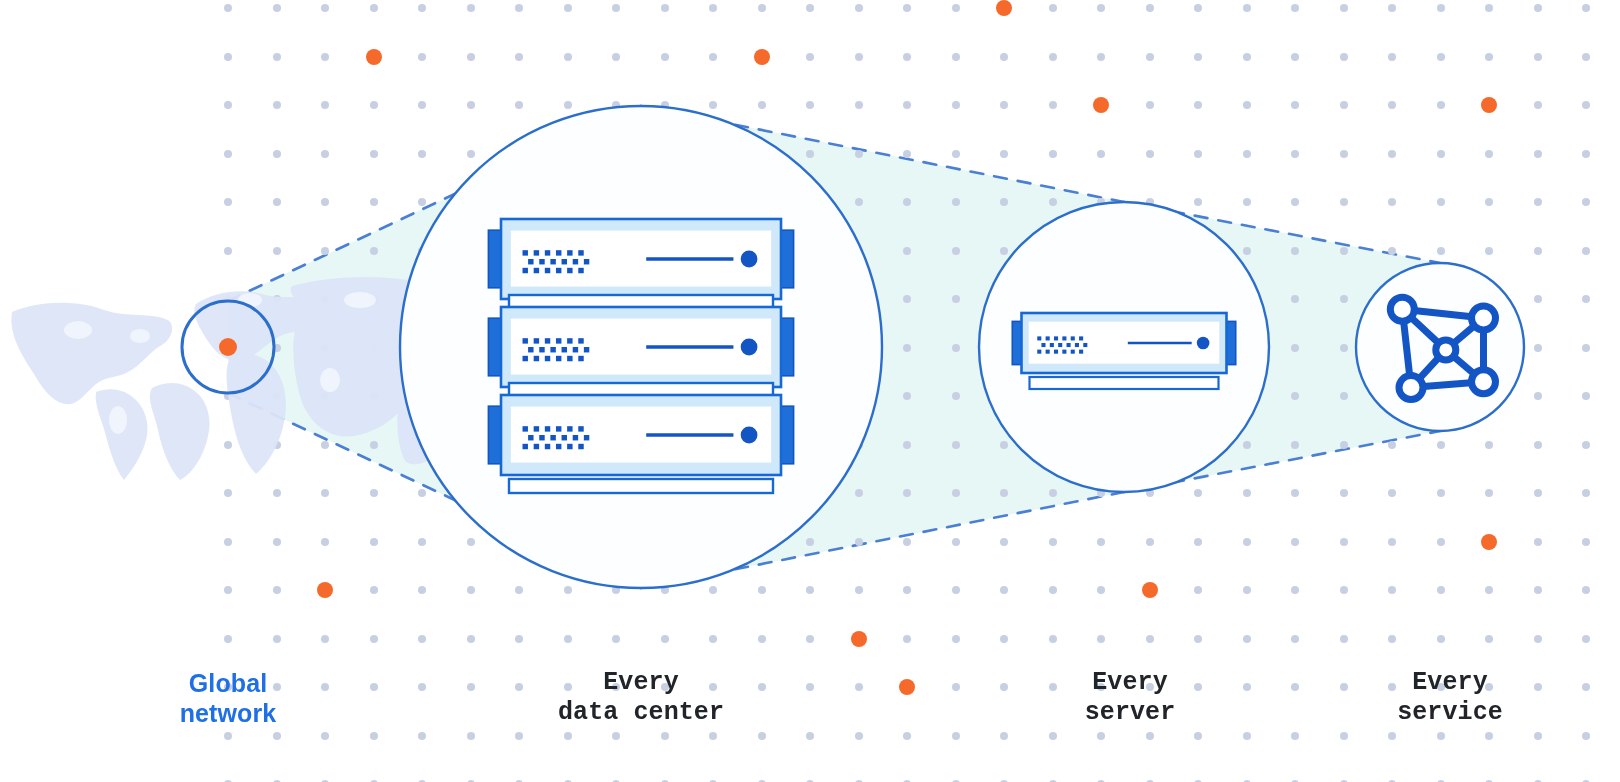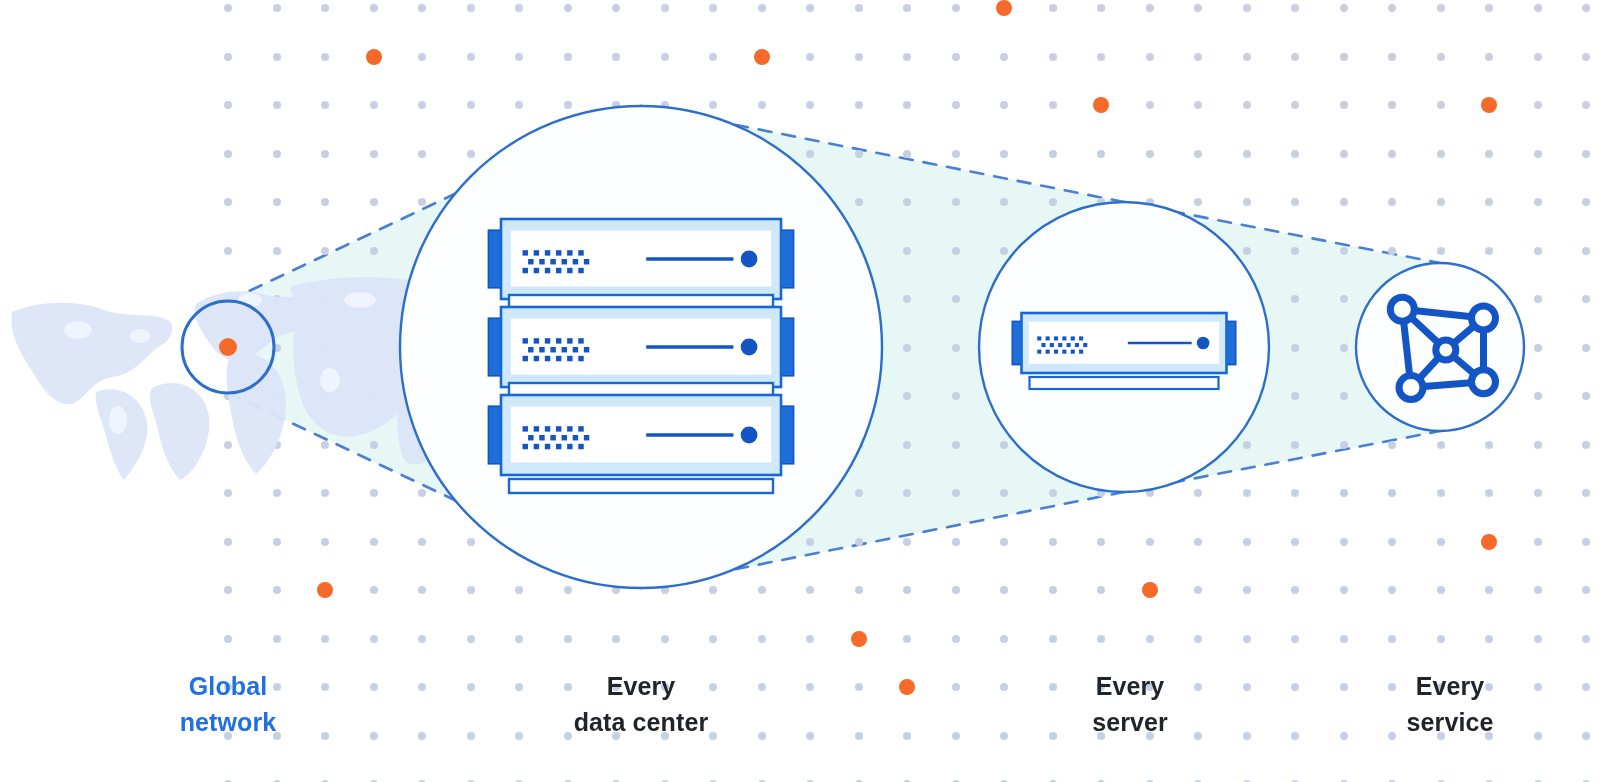--- a/index.html
+++ b/index.html
@@ -6,24 +6,24 @@
   body{
     width:1620px;height:782px;overflow:hidden;
     background:#ffffff;
     font-family:"Liberation Sans","DejaVu Sans",sans-serif;
     position:relative;
   }
   #stage{position:absolute;left:0;top:0;width:1620px;height:782px;}
   #stage svg{position:absolute;left:0;top:0;}
   .lbl{
     position:absolute;text-align:center;
-    font-size:25px;line-height:36px;font-weight:700;
+    font-size:25px;line-height:30px;font-weight:700;
     letter-spacing:.1px;white-space:pre-line;
   }
-  .lbl-dark{color:#21252a;}
+  .lbl-dark{color:#21252a;font-family:Liberation Mono, monospace;}
   .lbl-blue{color:#1f6fe5;}
 </style>
 </head>
 <body>
 
 <div id="stage">
   <svg id="art" width="1620" height="782" viewBox="0 0 1620 782">
       <g>
         <path d="M228,393 L641,588 L641,106 L228,301 Z" fill="#e7f7f6" stroke="none"></path>
         <line x1="228" y1="393" x2="641" y2="588" stroke="#4a7fd4" stroke-width="2.6" stroke-dasharray="13 11" stroke-linecap="round"></line>

